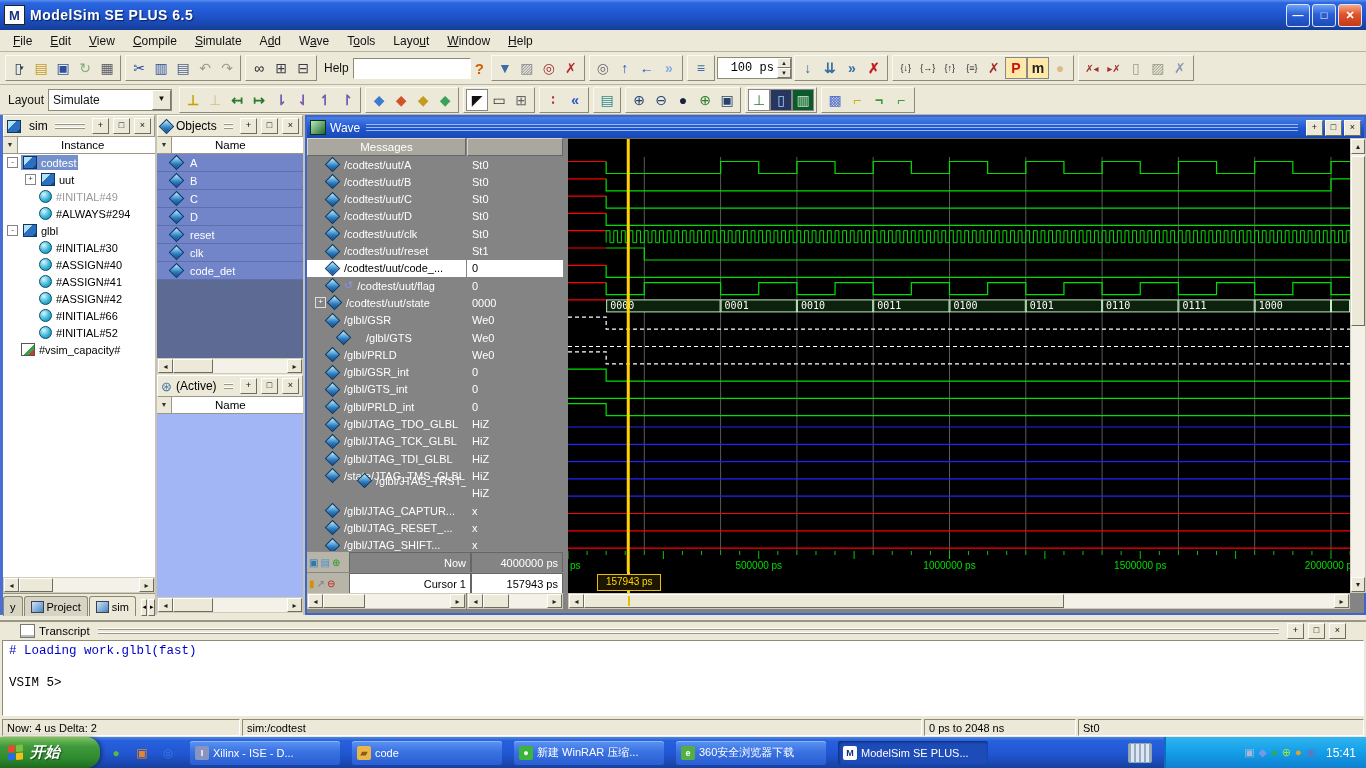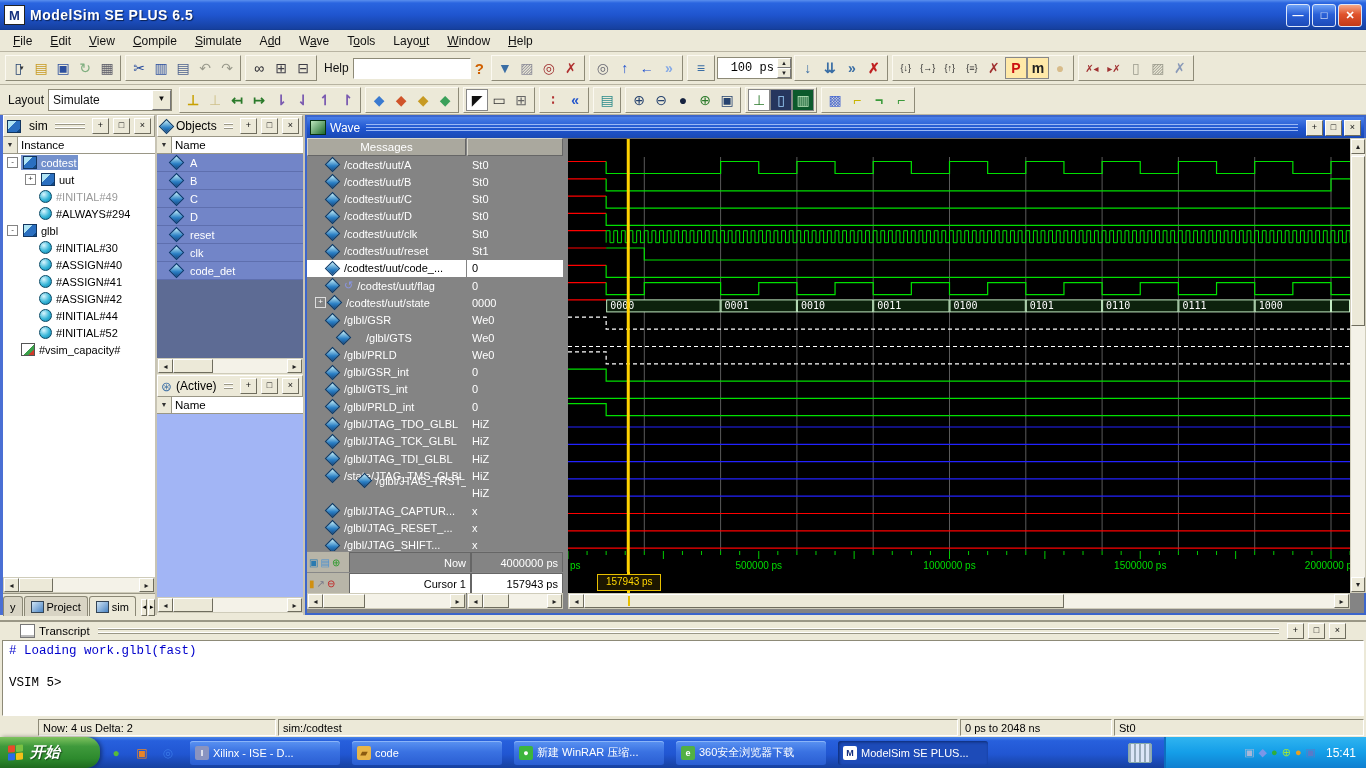--- a/index.html
+++ b/index.html
@@ -45,21 +45,21 @@
   .phead{height:22px;background:#ece9d8;display:flex;align-items:center;gap:4px;padding:0 3px;
     border:1px solid;border-color:#fff #9a9786 #9a9786 #fff;box-sizing:border-box;font-size:12px;}
   .phead .grip{flex:1;height:7px;margin:0 3px;
     background:repeating-linear-gradient(180deg,#fff 0 1px,#9a9786 1px 2px,#ece9d8 2px 4px);}
   .pbtn{width:15px;height:14px;background:#ece9d8;border:1px solid;border-color:#fff #6f6d5e #6f6d5e #fff;
     font-size:9px;line-height:12px;text-align:center;color:#111;}
   .colhead{height:17px;background:#fff;border-bottom:1px solid #9a9786;display:flex;align-items:center;
     font-size:11.5px;box-sizing:border-box;}
   .colhead .filter{width:14px;height:100%;background:#ece9d8;border-right:1px solid #9a9786;
     font-size:7px;text-align:center;line-height:15px;color:#333;}
-  .colhead .ctext{padding-left:3px;}
+  .colhead .ctext{padding-left:3px;margin-left:40px;}
   
   .sbh{position:absolute;height:16px;background:#f4f2e8;display:flex;border:1px solid #cfccba;box-sizing:border-box;}
   .sbtn{width:15px;background:#ece9d8;border:1px solid;border-color:#fff #6f6d5e #6f6d5e #fff;font-size:8px;
     display:flex;align-items:center;justify-content:center;color:#222;box-sizing:border-box;}
   .strack{flex:1;position:relative;}
   .sthumb{position:absolute;top:0;height:100%;background:#ece9d8;border:1px solid;
     border-color:#fff #6f6d5e #6f6d5e #fff;box-sizing:border-box;}
   .sbv{position:absolute;width:16px;background:#f4f2e8;display:flex;flex-direction:column;border:1px solid #cfccba;box-sizing:border-box;}
   
   #workspace{position:absolute;left:0;top:115px;width:1366px;height:500px;background:#c8c4b4;}
@@ -417,21 +417,21 @@
             <span class="thl">
               <div class="ticon proc"></div>
               <span>#ASSIGN#42</span>
             </span>
           </div>
           <div class="trow">
             <span style="width: 22px; flex: 0 0 auto;"></span>
             <span style="width: 12px; flex: 0 0 auto;"></span>
             <span class="thl">
               <div class="ticon proc"></div>
-              <span>#INITIAL#44</span>
+              <span>#INITIAL#66</span>
             </span>
           </div>
           <div class="trow">
             <span style="width: 22px; flex: 0 0 auto;"></span>
             <span style="width: 12px; flex: 0 0 auto;"></span>
             <span class="thl">
               <div class="ticon proc"></div>
               <span>#INITIAL#52</span>
             </span>
           </div>
@@ -973,21 +973,21 @@
       <div class="pbtn">×</div>
     </div>
     <div id="transcript-body">
         <div style="color: rgb(0, 0, 204);"># Loading work.glbl(fast)</div>
         <div style="color: rgb(0, 0, 0);"> </div>
         <div style="color: rgb(0, 0, 0);">VSIM 5&gt;</div>
       </div>
   </div>
 
   <div id="statusbar">
-      <div class="sseg" style="width: 238px; margin-left: 36px;">Now: 4 us  Delta: 2</div>
+      <div class="sseg" style="width: 238px;">Now: 4 us  Delta: 2</div>
       <div class="sseg" style="width: 680px;">sim:/codtest</div>
       <div class="sseg" style="width: 152px;">0 ps to 2048 ns</div>
       <div class="sseg" style="flex: 1 1 0%;">St0</div>
     </div>
 
   <div id="taskbar">
     <div id="startbtn">
       <div id="winlogo">
         <span style="background:#e84a2a;"></span>
           <span style="background:#7ac143;"></span>

